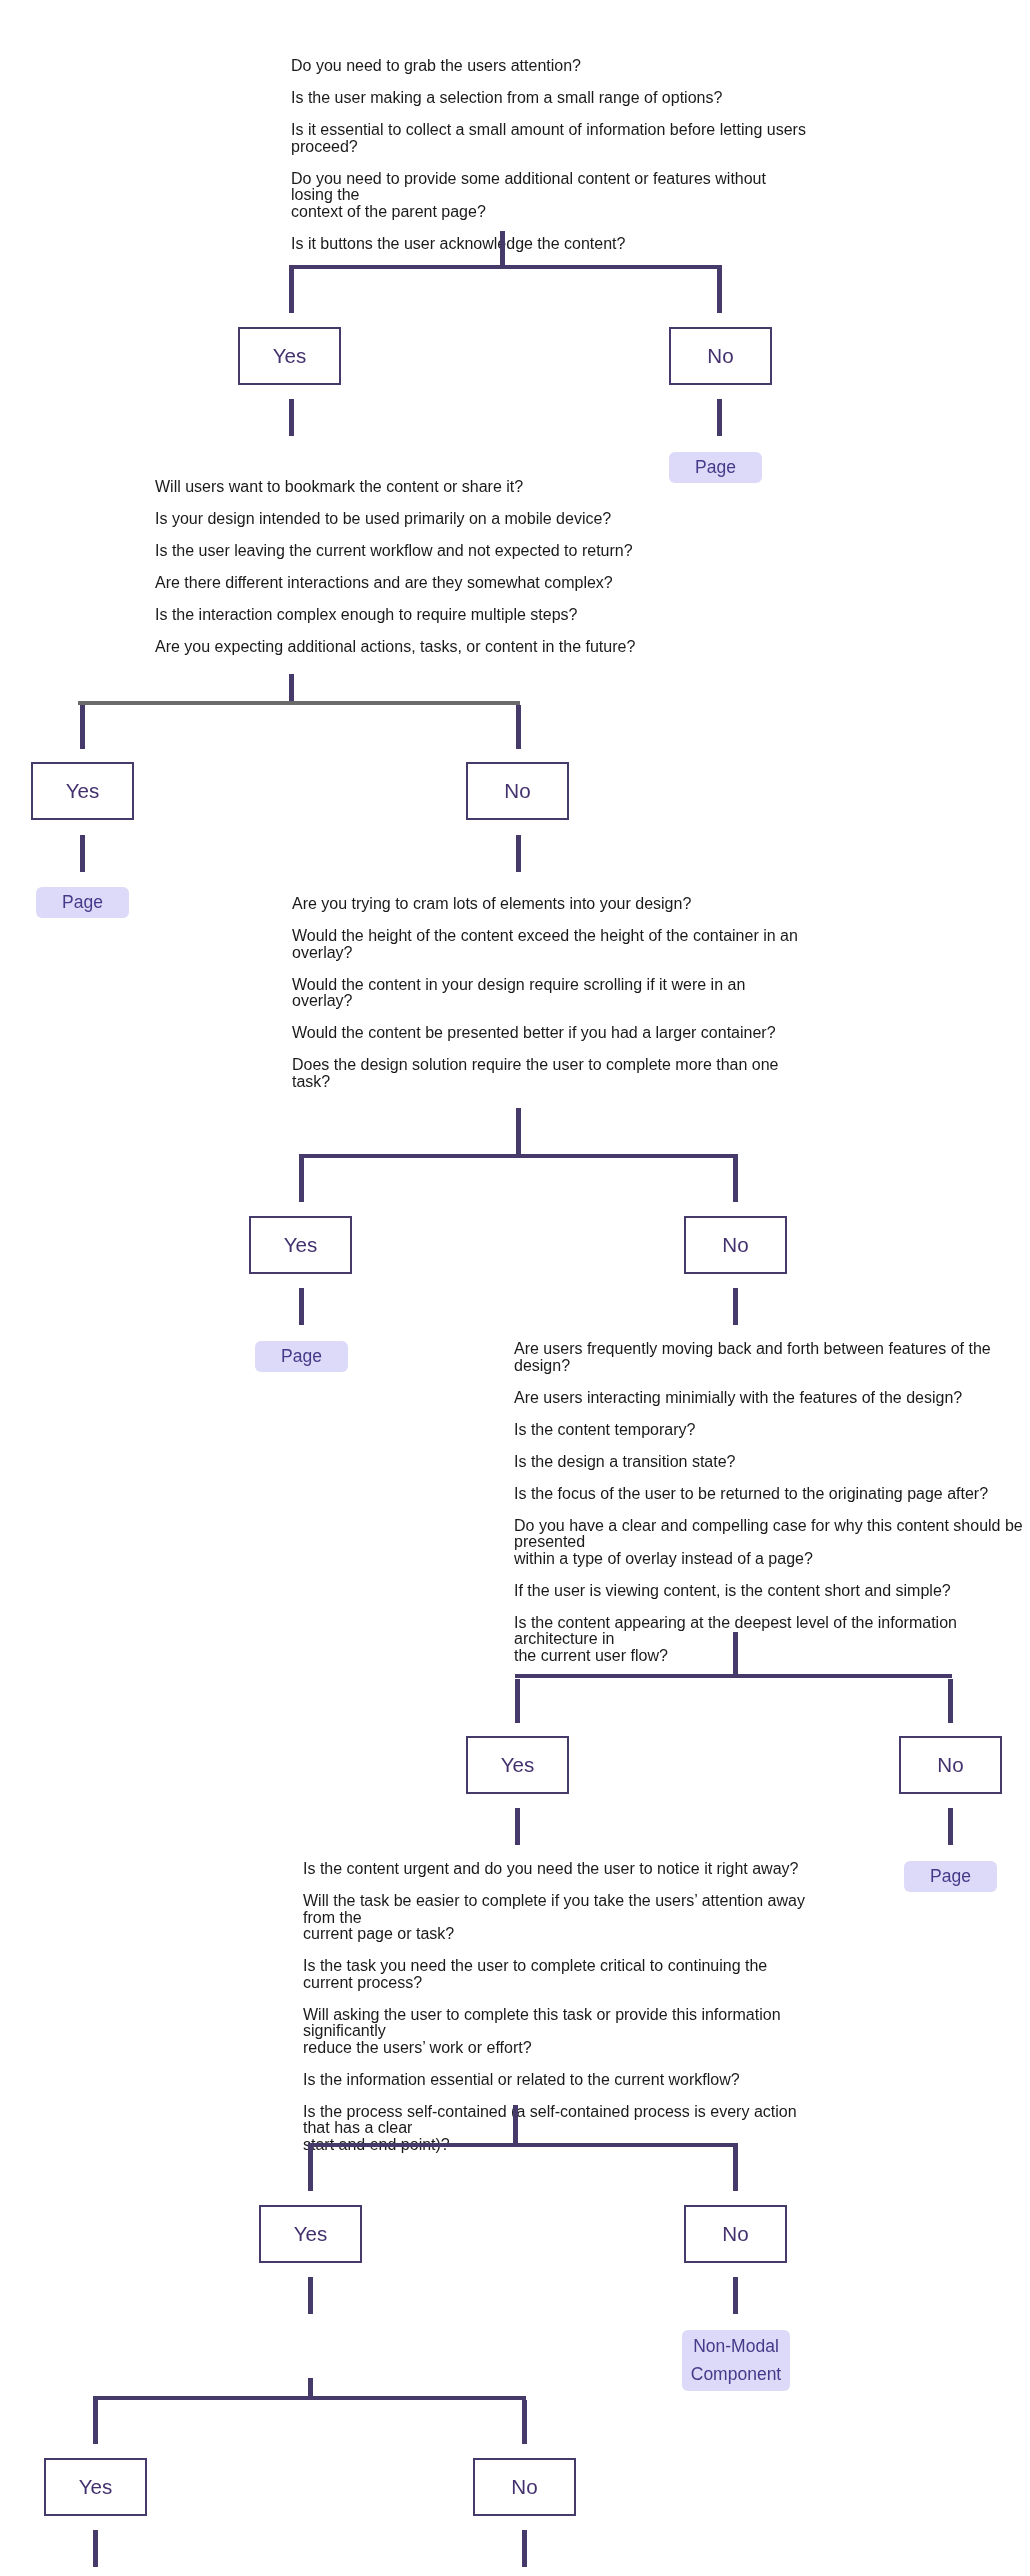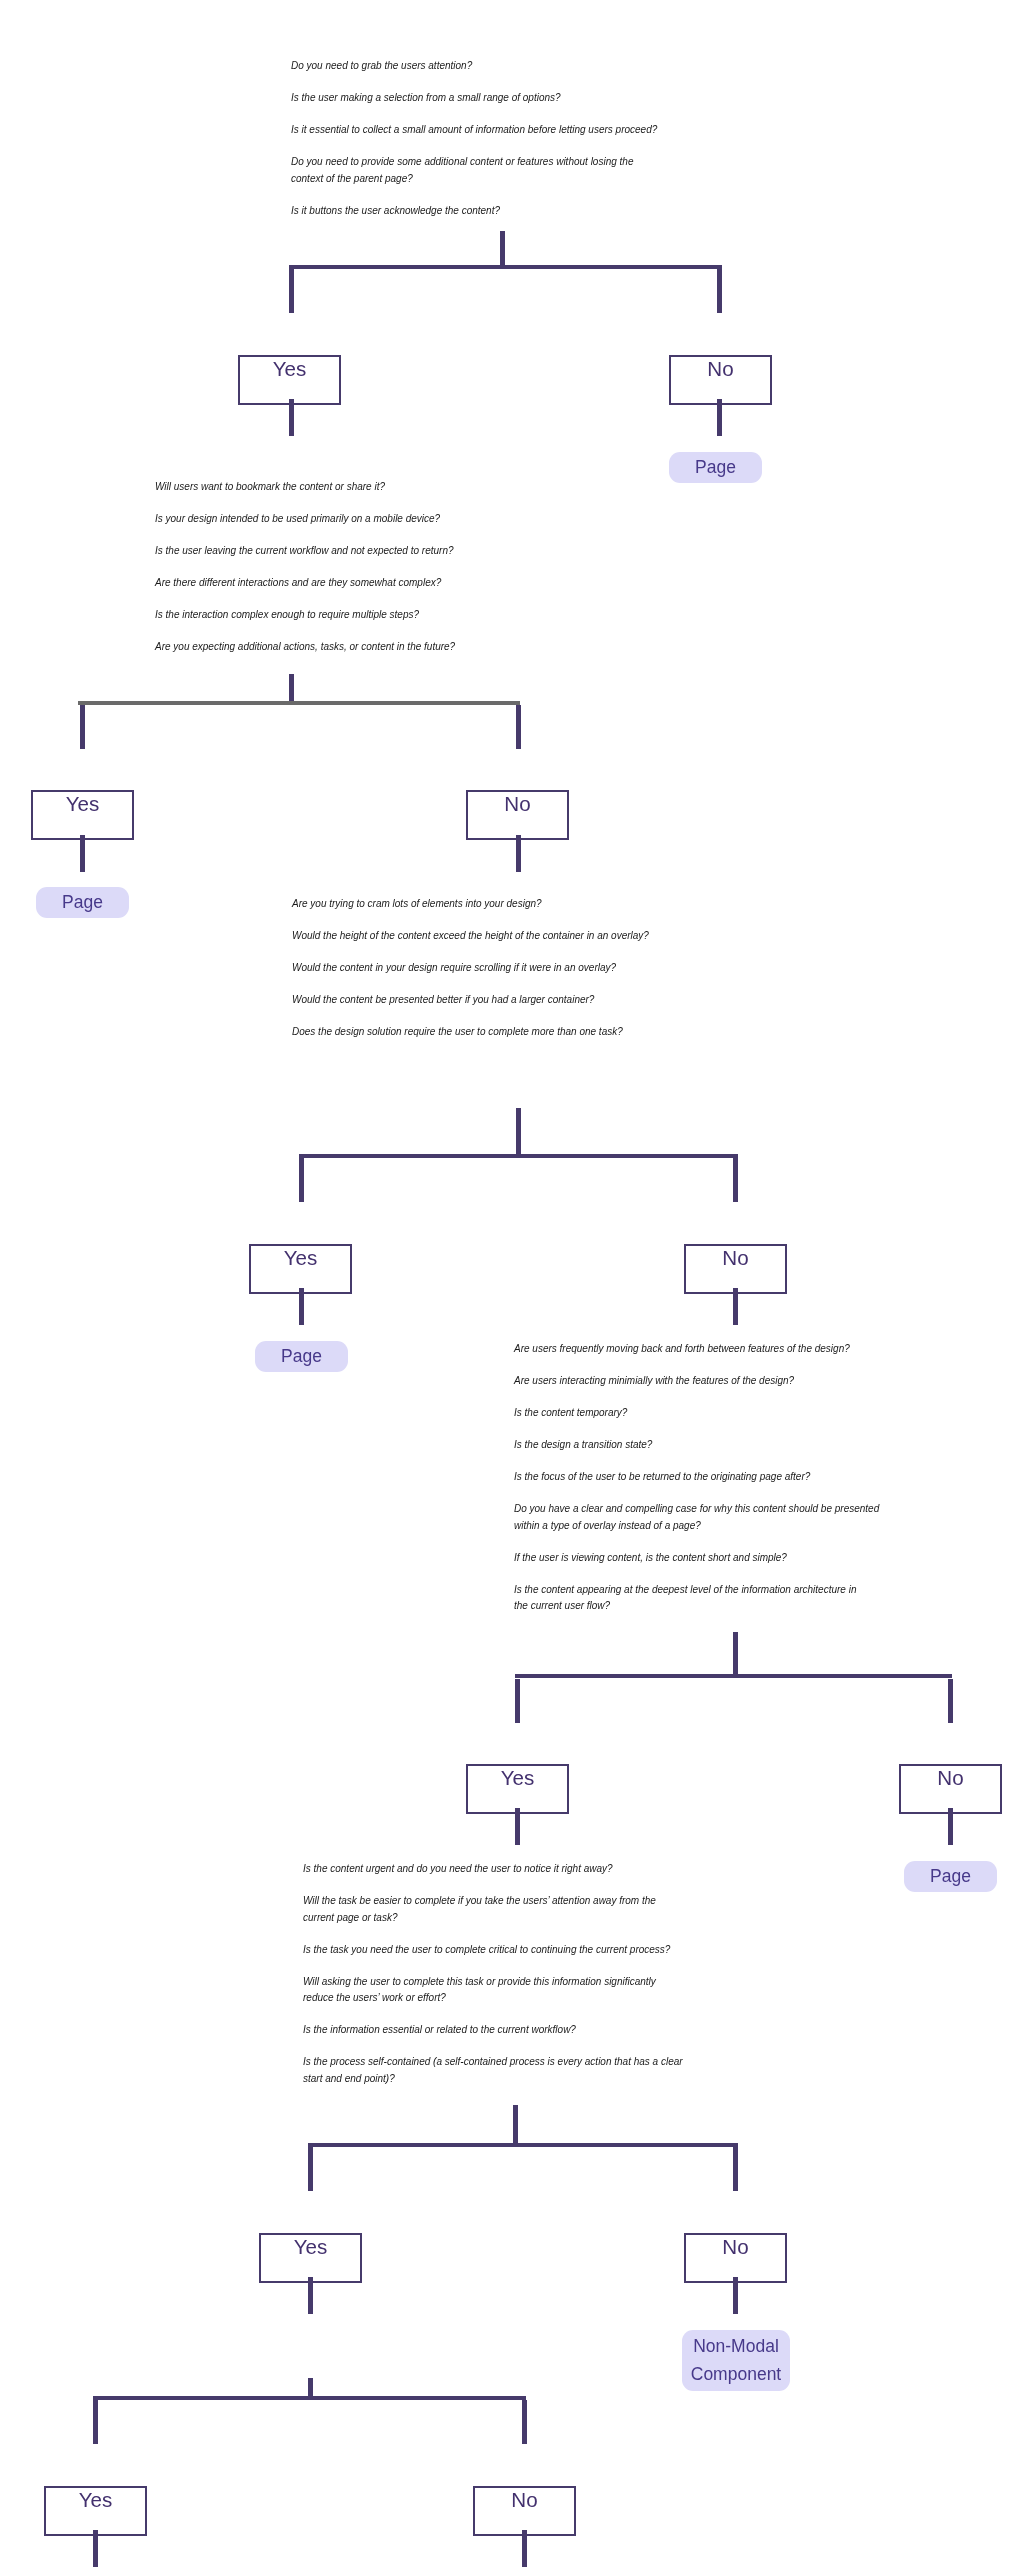--- a/index.html
+++ b/index.html
@@ -16,41 +16,40 @@
   body{background:#e8e8e8;font-family:"Liberation Sans", sans-serif;}
   #canvas{
     position:relative;
     width:1030px;height:3094px;
     background:var(--background);
     overflow:hidden;
   }
   .q-block{position:absolute;width:515px;}
   .q{
     margin:0 0 15.5px 0;
-    font-size:10px;line-height:16.5px;
+    font-size:16px;line-height:16.5px;
     color:var(--question-text);
     white-space:pre-line;
-    font-style:italic;
   }
   .vline{position:absolute;width:4.6px;background:var(--line-purple);}
   .hline{position:absolute;height:4.1px;background:var(--line-purple);}
   .hline.gray{background:var(--line-gray);}
   .node{
-    position:absolute;width:103px;height:50px;
+    position:absolute;width:103px;height:58px;
     box-sizing:border-box;
     border:2.1px solid var(--box-border);
     background:var(--background);
-    display:flex;justify-content:center;
-    font-size:20.6px;color:var(--box-text);margin-top:28px;
+    display:flex;align-items:center;justify-content:center;
+    font-size:20.6px;color:var(--box-text);
   }
   .badge{
     position:absolute;
     box-sizing:border-box;
     background:var(--badge-bg);
-    border-radius:11px;
+    border-radius:6px;
     display:flex;align-items:center;justify-content:center;
     text-align:center;
     font-size:17.5px;line-height:1.55;
     color:var(--badge-text);
     white-space:pre-line;
   }
 </style>
 </head>
 <body>
 

